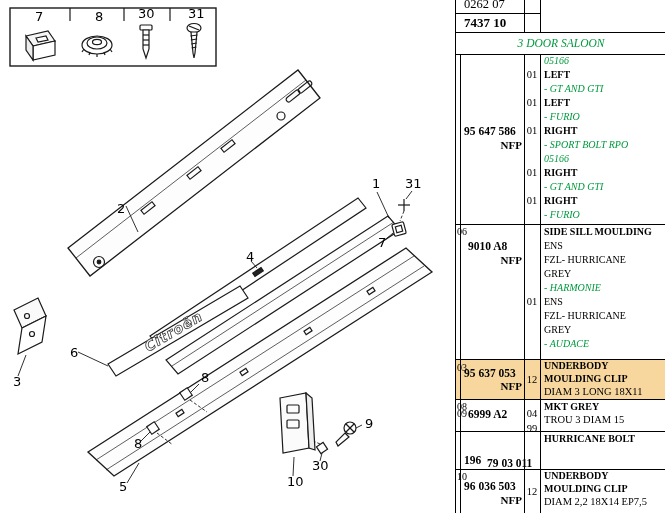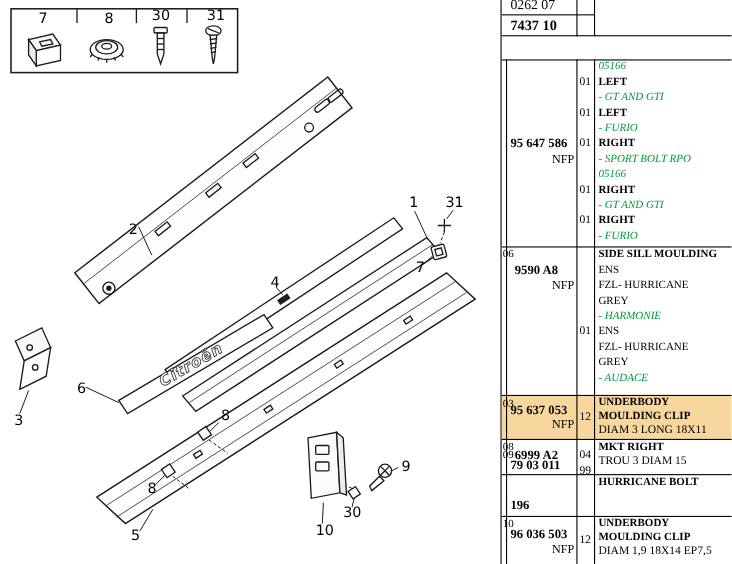--- a/index.html
+++ b/index.html
@@ -18,21 +18,21 @@
   .hline.short { width: 84px; }
   .vline { position: absolute; width: 1px; background: #000; }
   .cell { position: absolute; white-space: nowrap; line-height: 1; font-size: 10px; }
   .b { font-weight: bold; }
   .green { color: #009A3E; font-style: italic; }
   .desc { left: 88px; }
   .qty  { left: 68px; width: 16px; text-align: center; font-size: 10.5px; }
   .idx  { left: 1px; font-size: 10px; }
   .part  { left: 12px; font-size: 11.5px; font-weight: bold; }
   .partL { left: 8px;  font-size: 11.5px; font-weight: bold; }
-  .nfp { left: 8px; width: 58px; text-align: right; font-size: 11px; font-weight: normal; }
+  .nfp { left: 8px; width: 58px; text-align: right; font-size: 11px; font-weight: bold; }
   .small { font-size: 10.5px; }
   .ref-top { left: 8px; top: -2px; font-size: 12.5px; }
   .ref-main { left: 8px; top: 16px; font-size: 13px; font-weight: bold; }
   .sect { left: 0; top: 38px; width: 210px; text-align: center; font-size: 11.5px; }
   .hl { position: absolute; left: 0; top: 360px; width: 210px; height: 40px; background: #F7D79E; }
   .rowhit { position: absolute; left: 0; width: 210px; background: transparent; }
   svg text { font-family: "DejaVu Sans", sans-serif; }
 </style>
 </head>
 <body>
@@ -222,20 +222,21 @@
   <div class="hline" style="top:431px;"></div>
   <div class="hline" style="top:469px;"></div>
   <div class="vline" style="left:4px;top:54px;height:459px;"></div>
   <div class="vline" style="left:68px;top:0;height:33px;"></div>
   <div class="vline" style="left:68px;top:54px;height:459px;"></div>
   <div class="vline" style="left:84px;top:0;height:33px;"></div>
   <div class="vline" style="left:84px;top:54px;height:459px;"></div>
 
   <div class="cell ref-top">0262 07</div>
   <div class="cell ref-main">7437 10</div>
+  <div class="cell sect green">3 DOOR SALOON</div>
 
   <div class="cell desc green" style="top:56px;">05166</div>
   <div class="cell qty" style="top:70px;">01</div>
   <div class="cell desc b" style="top:70px;">LEFT</div>
   <div class="cell desc green" style="top:84px;">- GT AND GTI</div>
   <div class="cell qty" style="top:98px;">01</div>
   <div class="cell desc b" style="top:98px;">LEFT</div>
   <div class="cell desc green" style="top:112px;">- FURIO</div>
   <div class="cell partL" style="top:126px;">95 647 586</div>
   <div class="cell qty" style="top:126px;">01</div>
@@ -245,52 +246,52 @@
   <div class="cell desc green" style="top:154px;">05166</div>
   <div class="cell qty" style="top:168px;">01</div>
   <div class="cell desc b" style="top:168px;">RIGHT</div>
   <div class="cell desc green" style="top:182px;">- GT AND GTI</div>
   <div class="cell qty" style="top:196px;">01</div>
   <div class="cell desc b" style="top:196px;">RIGHT</div>
   <div class="cell desc green" style="top:210px;">- FURIO</div>
 
   <div class="cell idx" style="top:227px;">06</div>
   <div class="cell desc b" style="top:227px;">SIDE SILL MOULDING</div>
-  <div class="cell part" style="top:241px;">9590 A8</div>
+  <div class="cell part" style="top:241px;">9010 A8</div>
   <div class="cell desc" style="top:241px;">ENS</div>
   <div class="cell nfp" style="top:255px;">NFP</div>
   <div class="cell desc" style="top:255px;">FZL- HURRICANE</div>
   <div class="cell desc" style="top:269px;">GREY</div>
   <div class="cell desc green" style="top:283px;">- HARMONIE</div>
   <div class="cell qty" style="top:297px;">01</div>
   <div class="cell desc" style="top:297px;">ENS</div>
   <div class="cell desc" style="top:311px;">FZL- HURRICANE</div>
   <div class="cell desc" style="top:325px;">GREY</div>
   <div class="cell desc green" style="top:339px;text-align:right;">- AUDACE</div>
 
   <div class="cell idx" style="top:363px;">03</div>
   <div class="cell desc b" style="top:361px;">UNDERBODY</div>
   <div class="cell partL" style="top:368px;">95 637 053</div>
   <div class="cell desc b" style="top:374px;">MOULDING CLIP</div>
   <div class="cell qty" style="top:375px;">12</div>
   <div class="cell nfp" style="top:381px;">NFP</div>
   <div class="cell desc small" style="top:387px;">DIAM 3 LONG 18X11</div>
 
   <div class="cell idx" style="top:402px;">08</div>
-  <div class="cell desc b" style="top:402px;">MKT RIGHT</div>
+  <div class="cell desc b" style="top:402px;">MKT GREY</div>
   <div class="cell part" style="top:409px;">6999 A2</div>
   <div class="cell qty" style="top:409px;">04</div>
   <div class="cell desc small" style="top:415px;">TROU 3 DIAM 15</div>
 
   <div class="cell idx" style="top:409px;text-align:right;">09</div>
   <div class="cell desc b" style="top:434px;">HURRICANE BOLT</div>
-  <div class="cell partL" style="top:418px;">79 03 011</div>
+  <div class="cell partL" style="top:458px;margin-left:23px;">79 03 011</div>
   <div class="cell qty" style="top:424px;text-align:center;">99</div>
   <div class="cell partL" style="top:455px;">196</div>
 
   <div class="cell idx" style="top:472px;">10</div>
   <div class="cell desc b" style="top:471px;">UNDERBODY</div>
   <div class="cell partL" style="top:481px;">96 036 503</div>
   <div class="cell desc b" style="top:484px;">MOULDING CLIP</div>
   <div class="cell qty" style="top:487px;">12</div>
   <div class="cell nfp" style="top:495px;">NFP</div>
-  <div class="cell desc small" style="top:497px;">DIAM 1,9 18X14 EP7,5</div>
+  <div class="cell desc small" style="top:497px;">DIAM 2,2 18X14 EP7,5</div>
 </div>
 
 </body></html>

